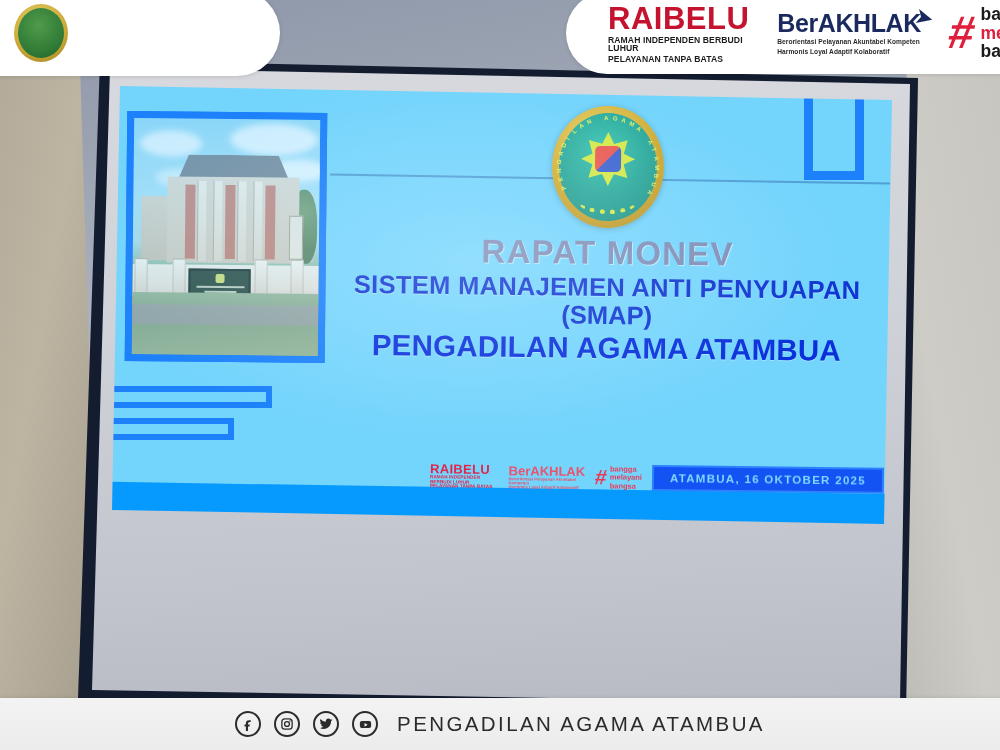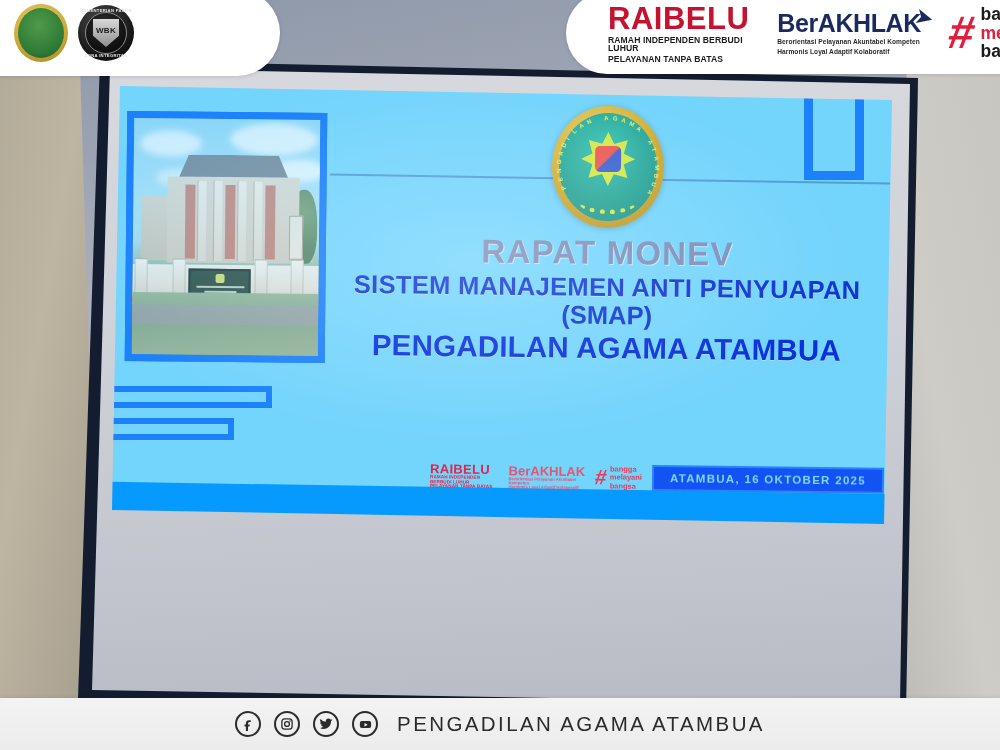--- a/index.html
+++ b/index.html
@@ -505,28 +505,20 @@
   </div>
 
   <div class="topbar">
 
     <div class="pill-left">
       <div class="emblem">
         <div class="emblem-green"></div>
         <div class="gstar"></div>
         <div class="gsh"></div>
       </div>
-      <div class="emblem-black">
-        <div class="ring"></div>
-        <div class="ring2"></div>
-        <div class="shield"></div>
-        <div class="wbk">WBK</div>
-        <div class="tx-top">KEMENTERIAN PANRB</div>
-        <div class="tx-bot">ZONA INTEGRITAS</div>
-      </div>
     </div>
 
     <div class="pill-right">
       <div class="raibelu-blk">
         <div class="r-big">RAIBELU</div>
         <div class="r-l1">RAMAH INDEPENDEN BERBUDI LUHUR</div>
         <div class="r-l2">PELAYANAN TANPA BATAS</div>
       </div>
       <div class="vline"></div>
       <div class="berakhlak-blk">

